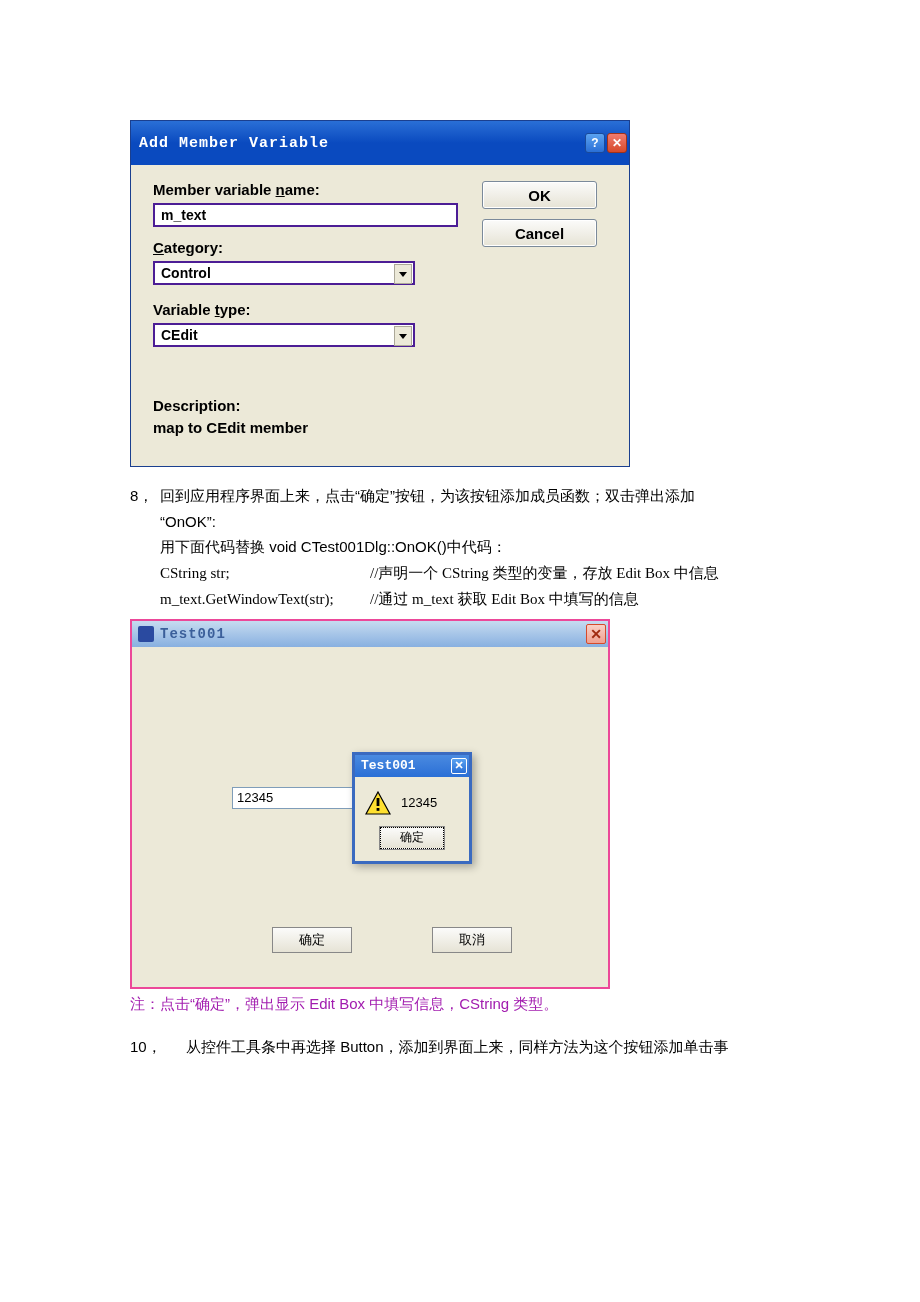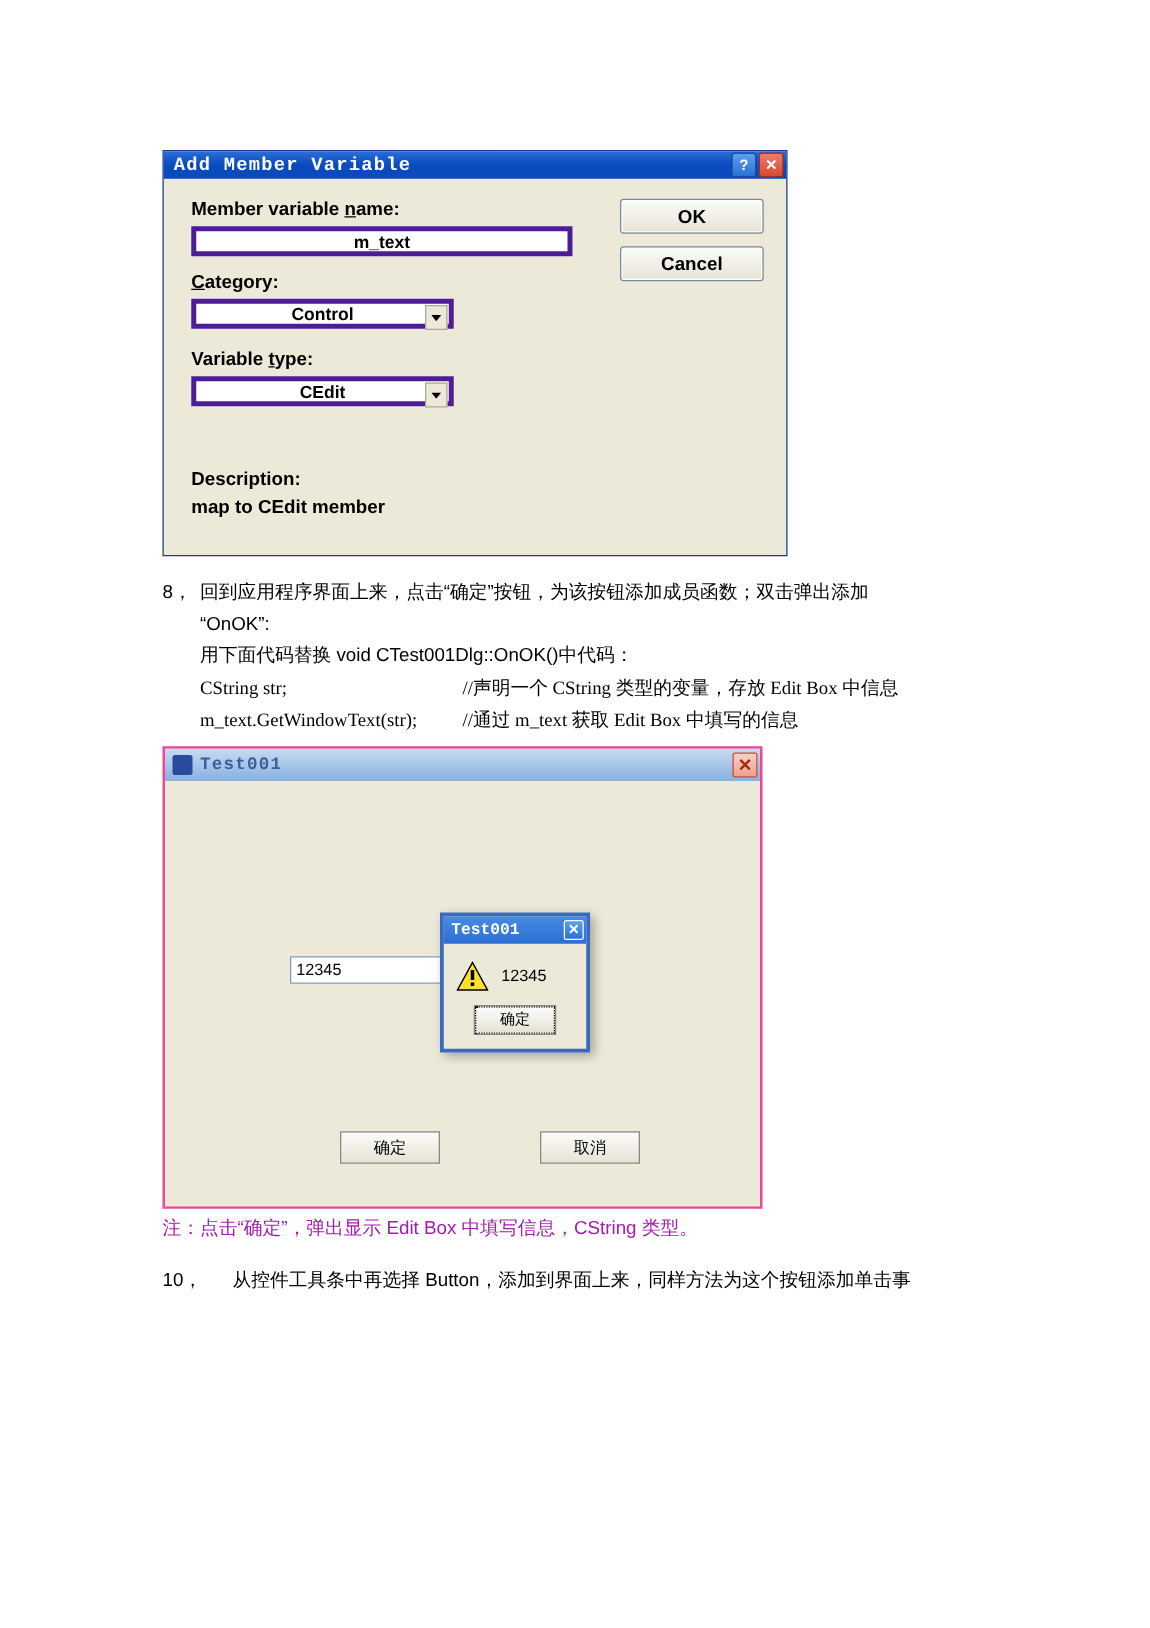--- a/index.html
+++ b/index.html
@@ -17,21 +17,21 @@
     padding: 120px 130px 60px 130px;
   }
   
   .dlg1 {
     width: 500px;
     margin: 0 0 10px 0;
     border: 1px solid #1a3f8f;
     background: #ece9d8;
   }
   .dlg1-titlebar {
-    height: 22px;
+    height: 44px;
     background: linear-gradient(to bottom, #2a6fd6 0%, #0a4abf 50%, #0a4abf 100%);
     display: flex;
     align-items: center;
     padding: 0 2px 0 8px;
   }
   .dlg1-title {
     color: #fff;
     font-weight: bold;
     font-family: "Courier New", monospace;
     letter-spacing: 1px;
@@ -47,46 +47,45 @@
     justify-content: center;
     border-radius: 3px;
     font-weight: bold;
     color: #fff;
     font-size: 12px;
   }
   .tbtn.help { background: linear-gradient(#5aa2f0,#2a6fd6); border:1px solid #1a4a9a;}
   .tbtn.close { background: linear-gradient(#f07b6f,#d64a2a); border:1px solid #a0321a;}
   .dlg1-body {
     display: flex;
-    padding: 16px 18px 30px 22px;
+    padding: 16px 32px 30px 22px;
   }
   .dlg1-left { flex: 1; }
   .dlg1-right { width: 130px; padding-left: 15px; text-align: center; }
   .lbl {
     font-weight: bold;
     font-size: 15px;
     margin-bottom: 5px;
     color: #000;
   }
   .underline { text-decoration: underline; }
   .tinput, .tcombo {
     width: 305px;
     height: 24px;
-    border: 4px solid #4c1d95;
+    border: 2px solid #4c1d95;
     background: #fff;
     padding: 0 6px;
     font-size: 14px;
     font-weight: bold;
     display: flex;
     align-items: center;
     margin-bottom: 12px;
-    justify-content: center;
   }
   .tcombo {
-    width: 210px;
+    width: 262px;
     position: relative;
     margin-bottom: 16px;
   }
   .tcombo .arrow {
     position: absolute;
     right: 1px; top: 1px;
     width: 18px; height: 20px;
     background: #ece9d8;
     border: 1px solid #aca899;
     display:flex; align-items:center; justify-content:center;

